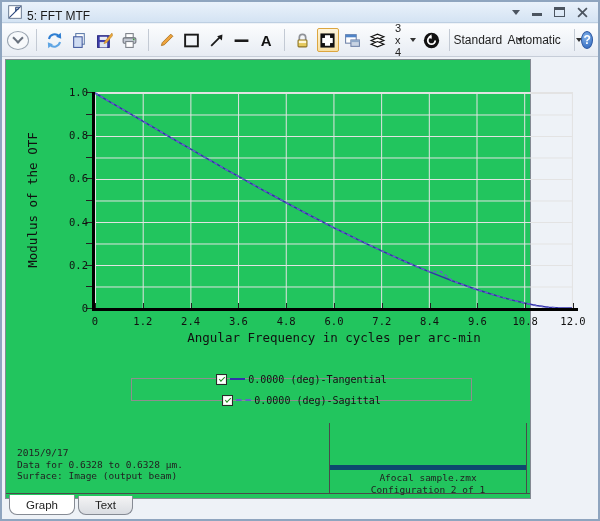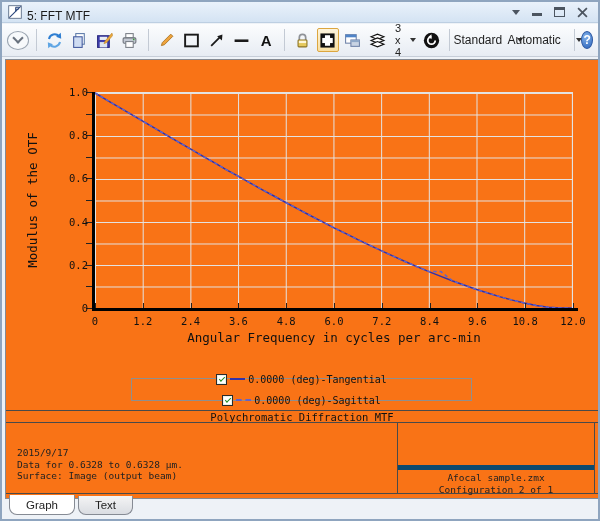--- a/index.html
+++ b/index.html
@@ -27,22 +27,22 @@
   .chev { width:8px; height:8px; border-right:2px solid #69727e; border-bottom:2px solid #69727e; transform:rotate(45deg); margin-top:-4px; }
   .circle-btn { width:19px; height:19px; border:1px solid #9aa4b0; border-radius:50%; display:flex; align-items:center; justify-content:center; background:#f7f9fb; }
   .ddtext { font-size:12px; color:#222; padding:0 11px; }
   .ddsmall { font-size:11px; color:#222; padding:0 2px; }
   .caret { width:0; height:0; border-left:3.5px solid transparent; border-right:3.5px solid transparent; border-top:4px solid #333; margin-left:4px; }
   .atext { font-weight:bold; font-size:15px; color:#111; line-height:15px; }
   #help-btn { width:18px; height:18px; border-radius:50%; background:radial-gradient(circle at 35% 30%, #7fb0ea, #2f66bc); color:#fff;
     font-size:12px; font-weight:bold; display:flex; align-items:center; justify-content:center; border:1px solid #2a56a0; }
 
   
-  #graph-panel { position:absolute; left:3px; top:57px; width:594px; height:440px;
-    background:#f97316; border:1px solid #848a93; font-family:"DejaVu Sans Mono", monospace; }
+  #graph-panel { position:absolute; left:3px; top:57px; width:526px; height:440px;
+    background:#22c55e; border:1px solid #848a93; font-family:"DejaVu Sans Mono", monospace; }
 
   #plot { position:absolute; left:89px; top:32px; width:478px; height:216px;
     border-top:1px solid #e3e3e3; border-right:1px solid #e3e3e3;
     background-image:linear-gradient(to right,#e3e3e3 1px,transparent 1px),
                      linear-gradient(to bottom,#e3e3e3 1px,transparent 1px);
     background-size:10% 100%,100% 10%; }
   #curve-svg { position:absolute; left:0; top:0; width:100%; height:100%; overflow:visible; }
   #tick-marks { position:absolute; left:89px; top:32px; width:478px; height:216px; overflow:visible; }
   .xtm { position:absolute; bottom:0; width:1px; height:5px; background:#222; }
   .ytm { position:absolute; left:-9px; width:6px; height:1px; background:#222; }
@@ -298,23 +298,20 @@
       </span>
       <span class="legend-item">
         <span class="cbx">
             <i class="check"></i>
           </span>
         <span class="sample dashed"></span>
         <span class="ltext">0.0000 (deg)-Sagittal</span>
       </span>
     </div>
 
-    <div id="chart-title-row">
-      <span>Polychromatic Diffraction MTF</span>
-    </div>
     <div id="info-section">
       <div id="info-left">
         <div>2015/9/17</div>
         <div>Data for 0.6328 to 0.6328 µm.</div>
         <div>Surface: Image (output beam)</div>
       </div>
       <div id="info-right">
         <div id="info-right-top"></div>
         <div id="info-right-bottom">
           <div>Afocal sample.zmx</div>

